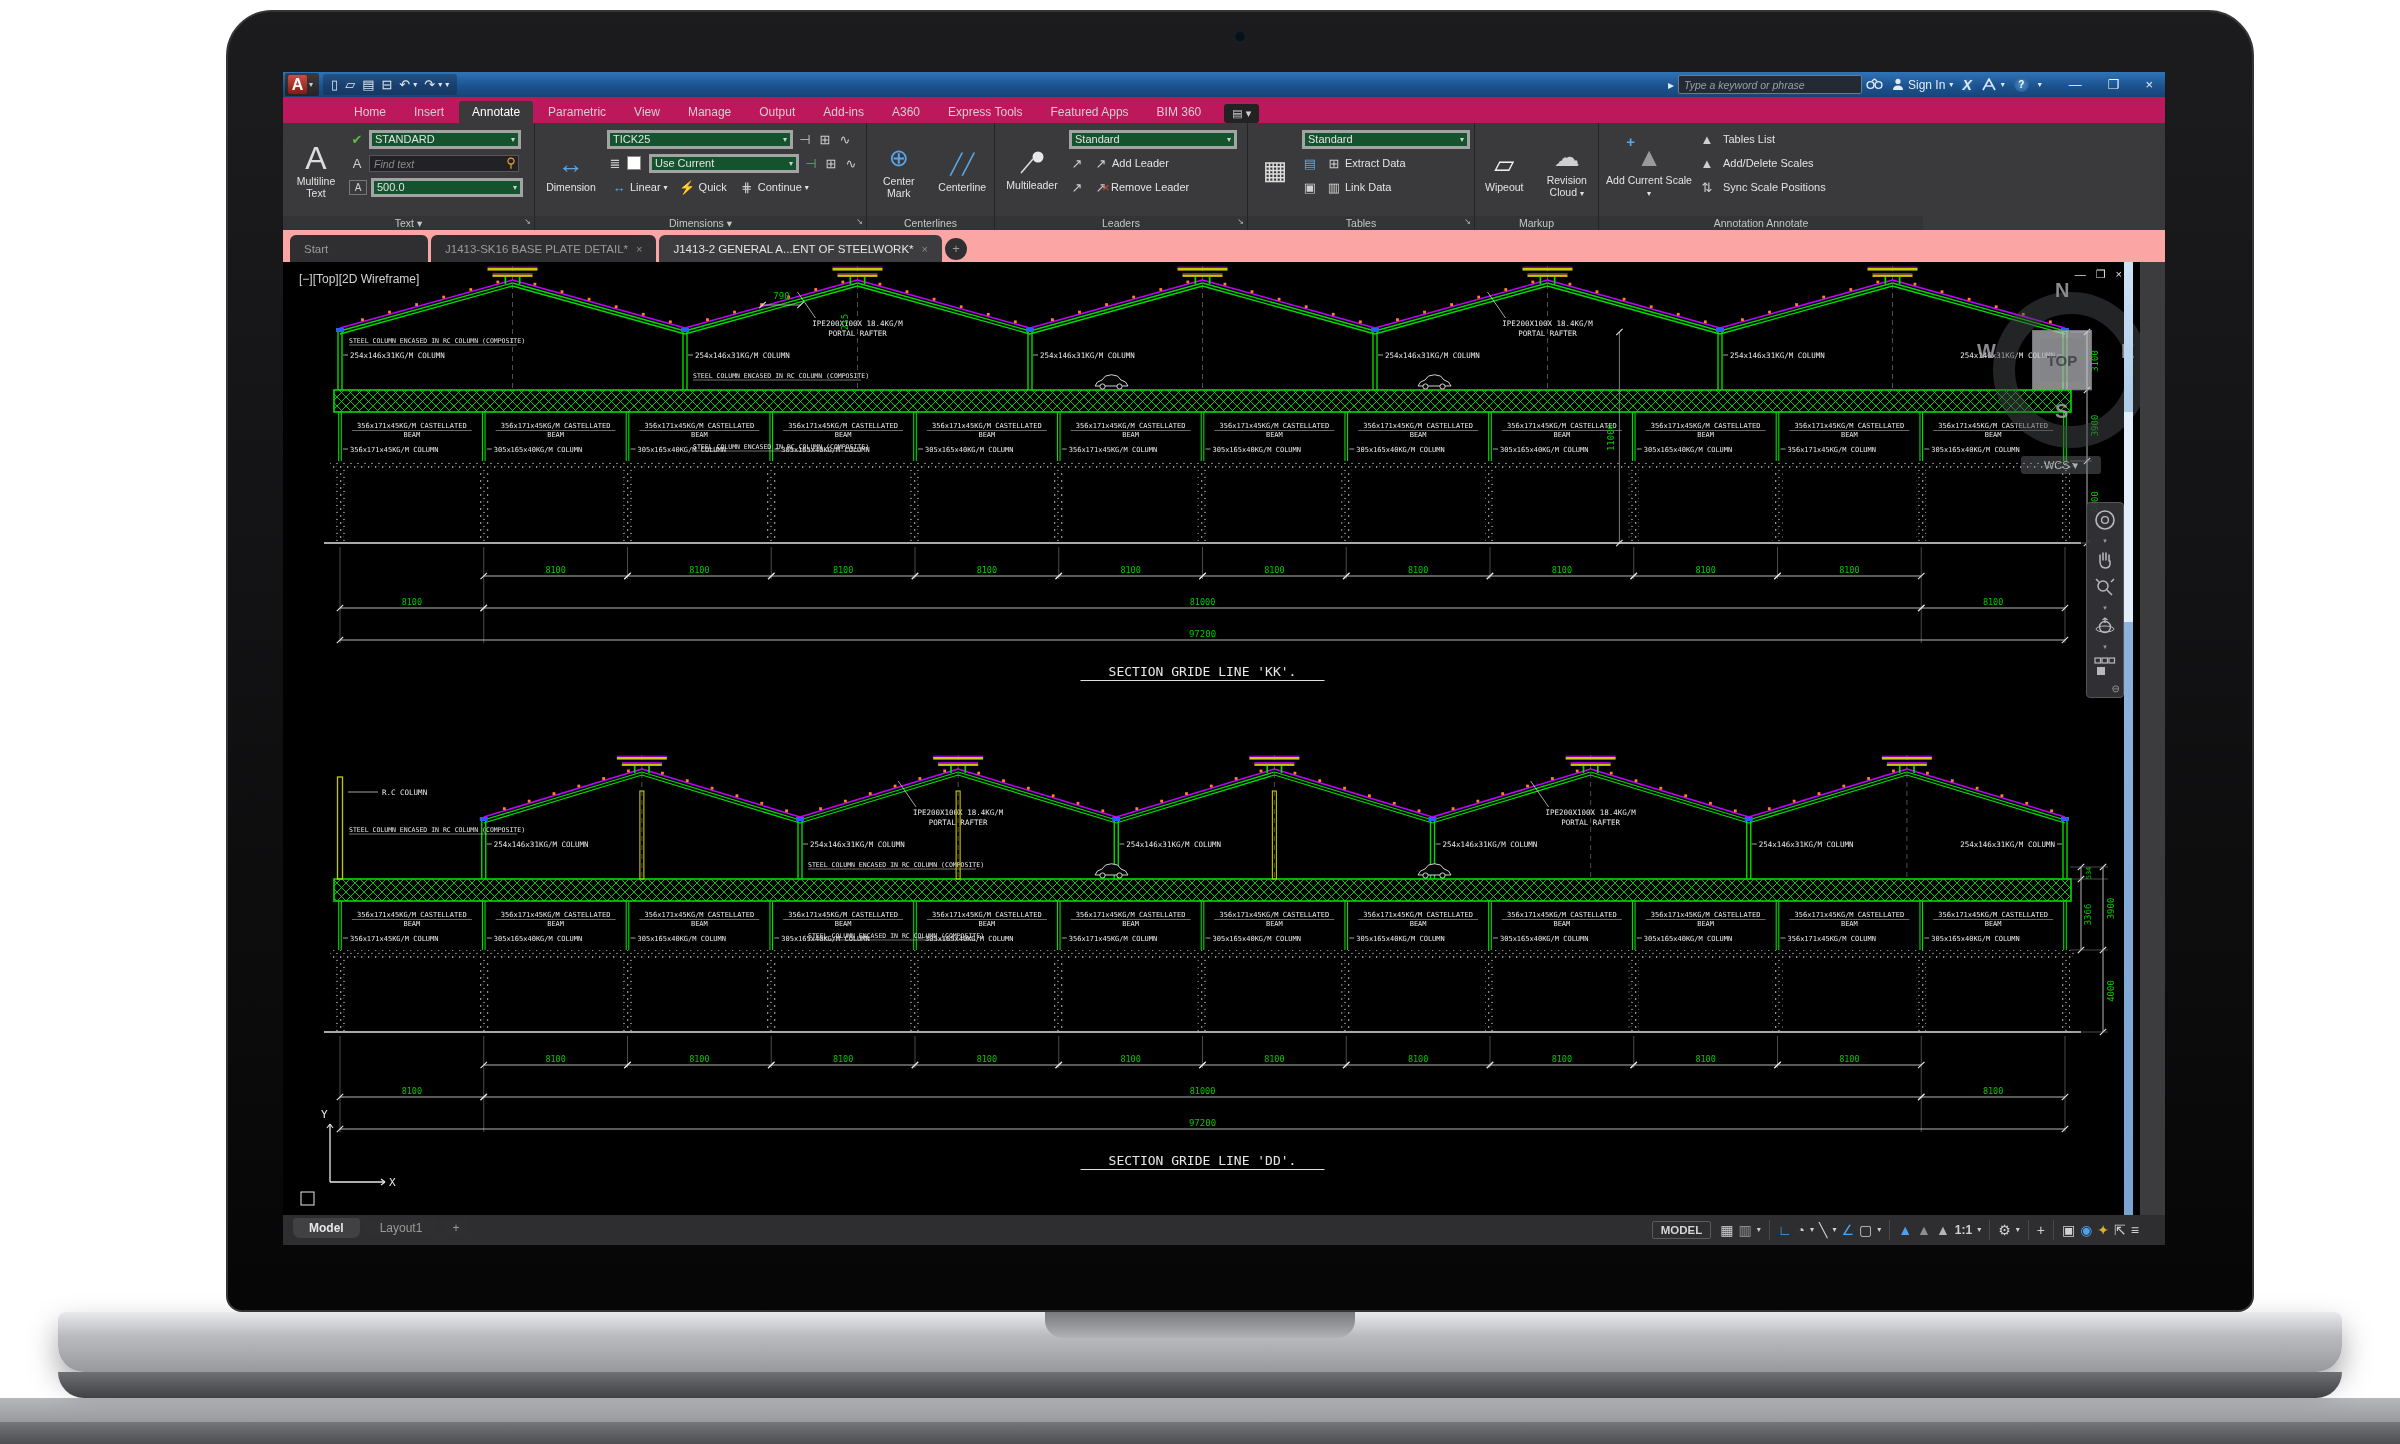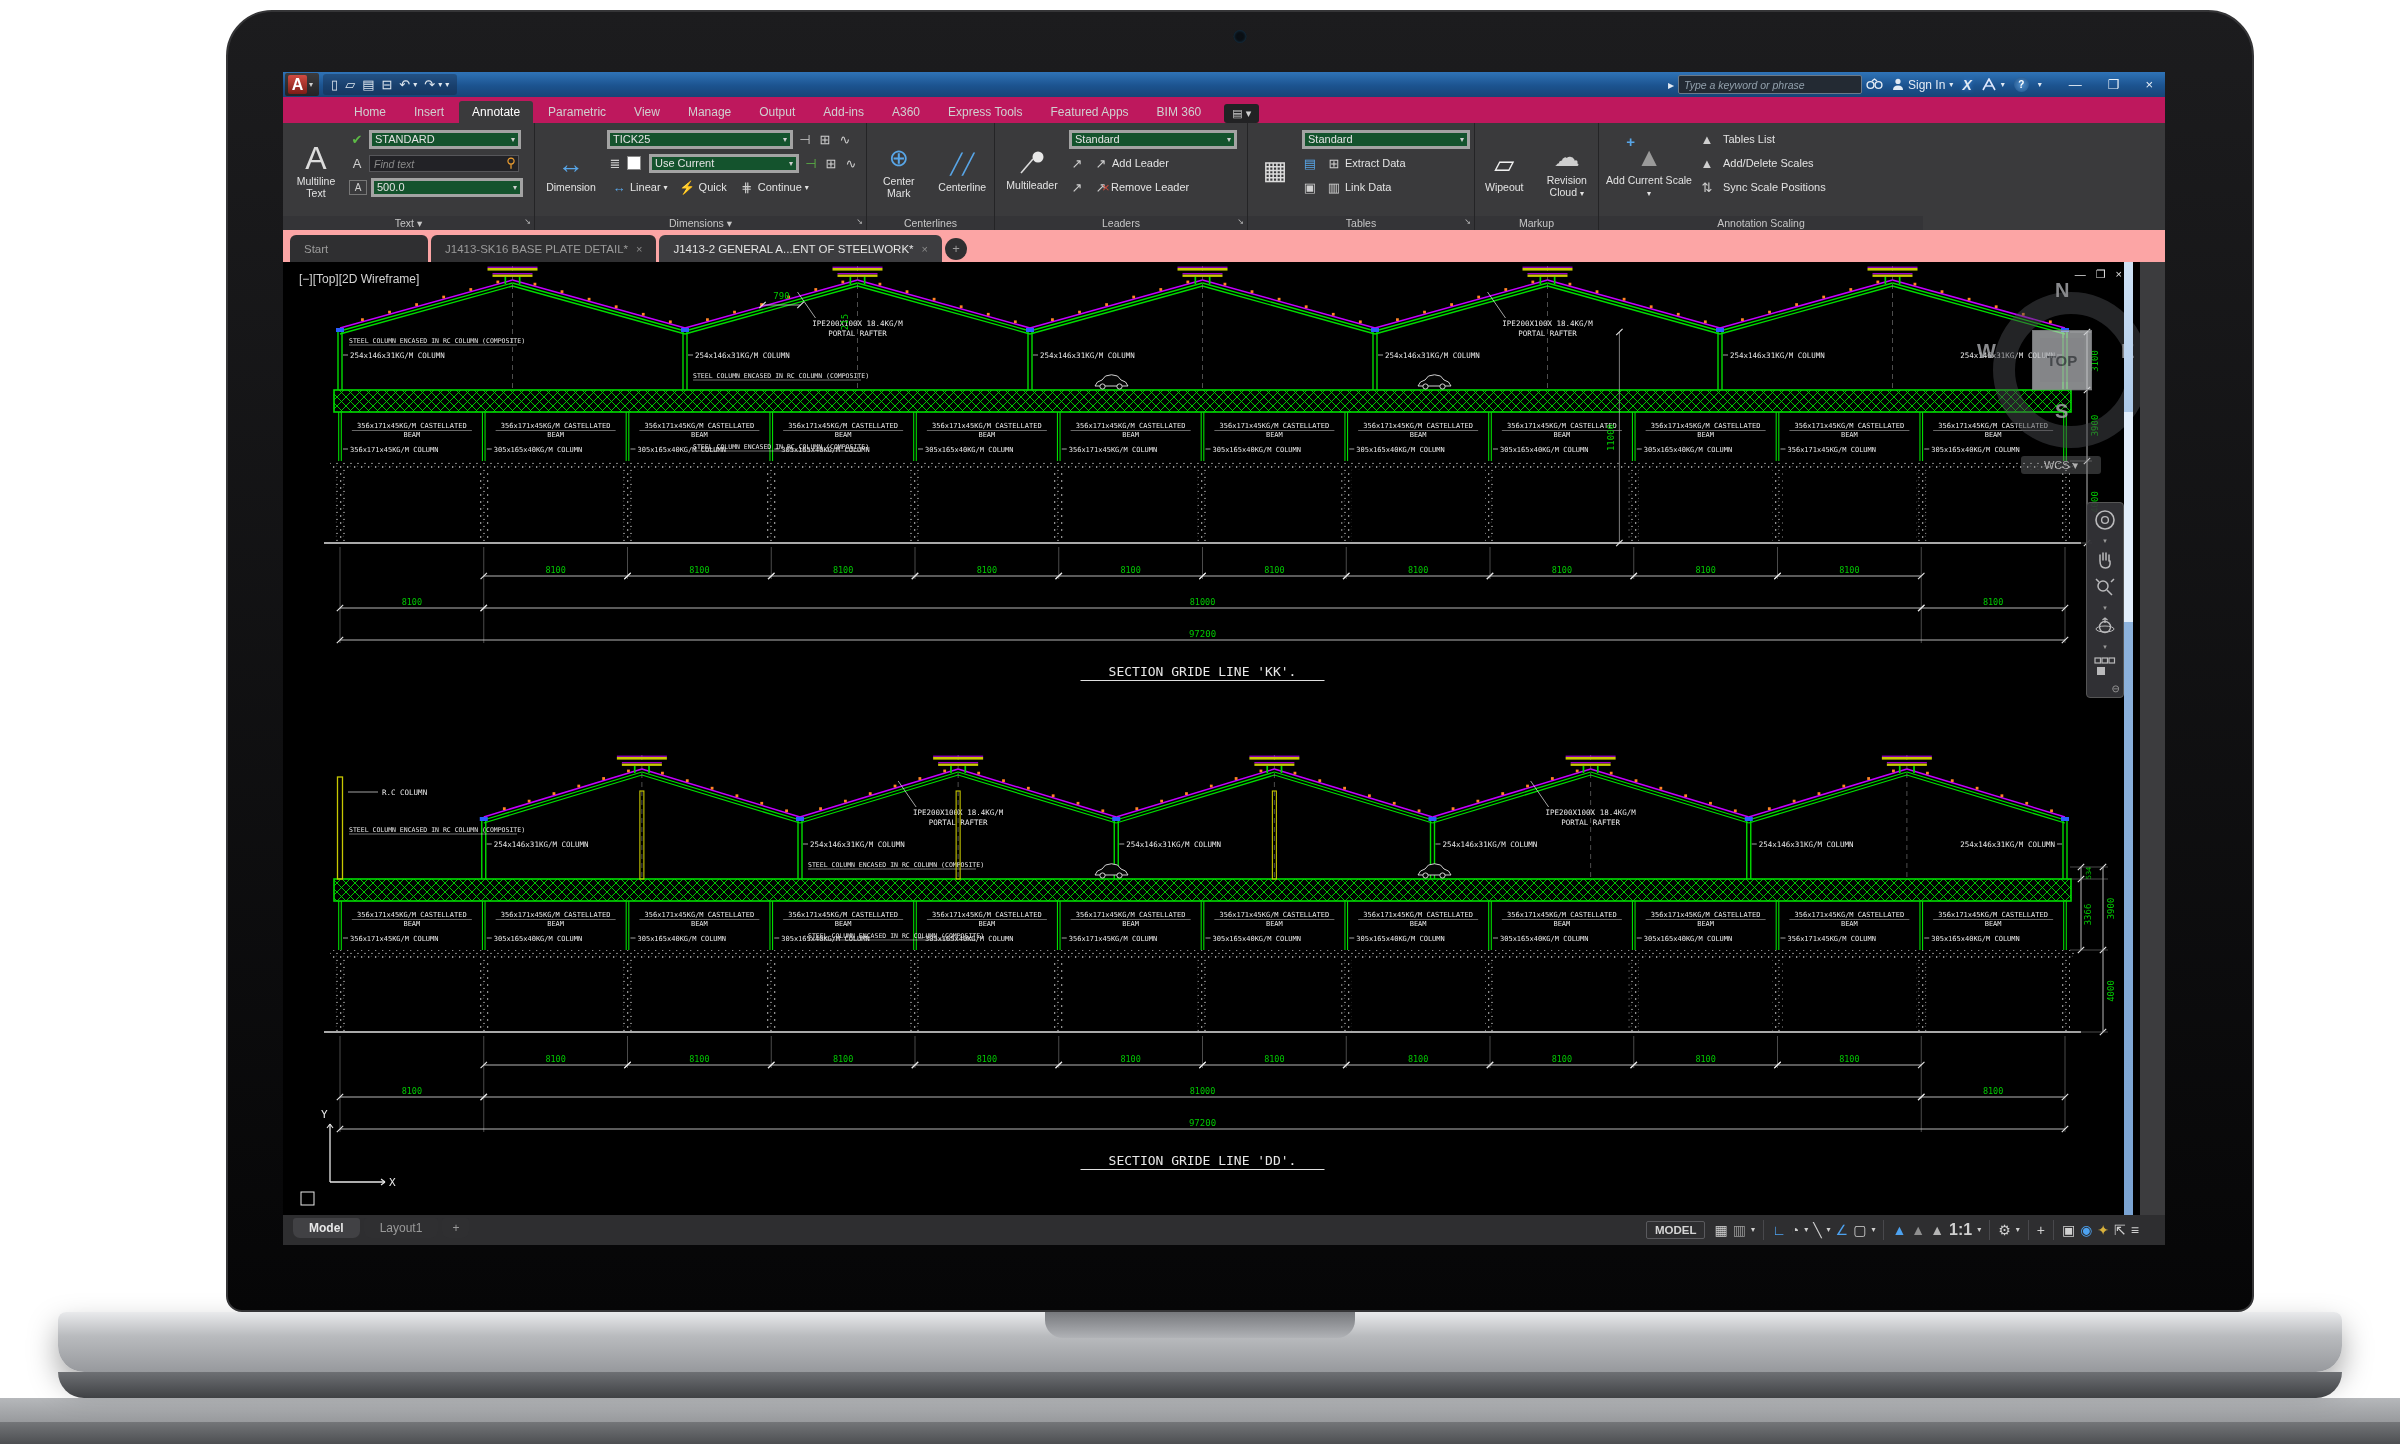--- a/index.html
+++ b/index.html
@@ -408,21 +408,21 @@
                   </span>
               </div>
               <div class="rrow">
                 <span class="ric">⇅</span>
                 <span class="rbtn">
                     <span>Sync Scale Positions</span>
                   </span>
               </div>
             </div>
           </div>
-          <div class="pfoot"><span>Annotation Scaling</span></div>
+          <div class="pfoot"><span>Annotation Annotate</span></div>
         </div>
       </div>
 
       <div class="filetabs">
         <div class="ftab" style="width:110px">
           <span>Start</span>
         </div>
         <div class="ftab">
           <span>J1413-SK16 BASE PLATE  DETAIL*</span>
             <span class="x">×</span>
@@ -1264,21 +1264,21 @@
             <span class="ico" style="color: rgb(208, 208, 208); font-size: 8px;">▾</span>
             <span class="ico" style="color: rgb(208, 208, 208);">╲</span>
             <span class="ico" style="color: rgb(208, 208, 208); font-size: 8px;">▾</span>
             <span class="ico" style="color: rgb(77, 162, 240);">∠</span>
             <span class="ico" style="color: rgb(208, 208, 208);">▢</span>
             <span class="ico" style="color: rgb(208, 208, 208); font-size: 8px;">▾</span>
             <span class="sep"></span>
             <span class="ico" style="color: rgb(77, 162, 240);">▲</span>
             <span class="ico" style="color: rgb(143, 143, 143);">▲</span>
             <span class="ico" style="color: rgb(181, 181, 181);">▲</span>
-            <span class="ico" style="color: rgb(208, 208, 208); font-size: 16px; font-weight: bold;">1:1</span>
+            <span class="ico" style="color: rgb(208, 208, 208); font-size: 12px; font-weight: bold;">1:1</span>
             <span class="ico" style="color: rgb(208, 208, 208); font-size: 8px;">▾</span>
             <span class="sep"></span>
             <span class="ico" style="color: rgb(208, 208, 208);">⚙</span>
             <span class="ico" style="color: rgb(208, 208, 208); font-size: 8px;">▾</span>
             <span class="sep"></span>
             <span class="ico" style="color: rgb(208, 208, 208);">+</span>
             <span class="sep"></span>
             <span class="ico" style="color: rgb(208, 208, 208);">▣</span>
             <span class="ico" style="color: rgb(77, 162, 240);">◉</span>
             <span class="ico" style="color: rgb(216, 177, 60);">✦</span>

